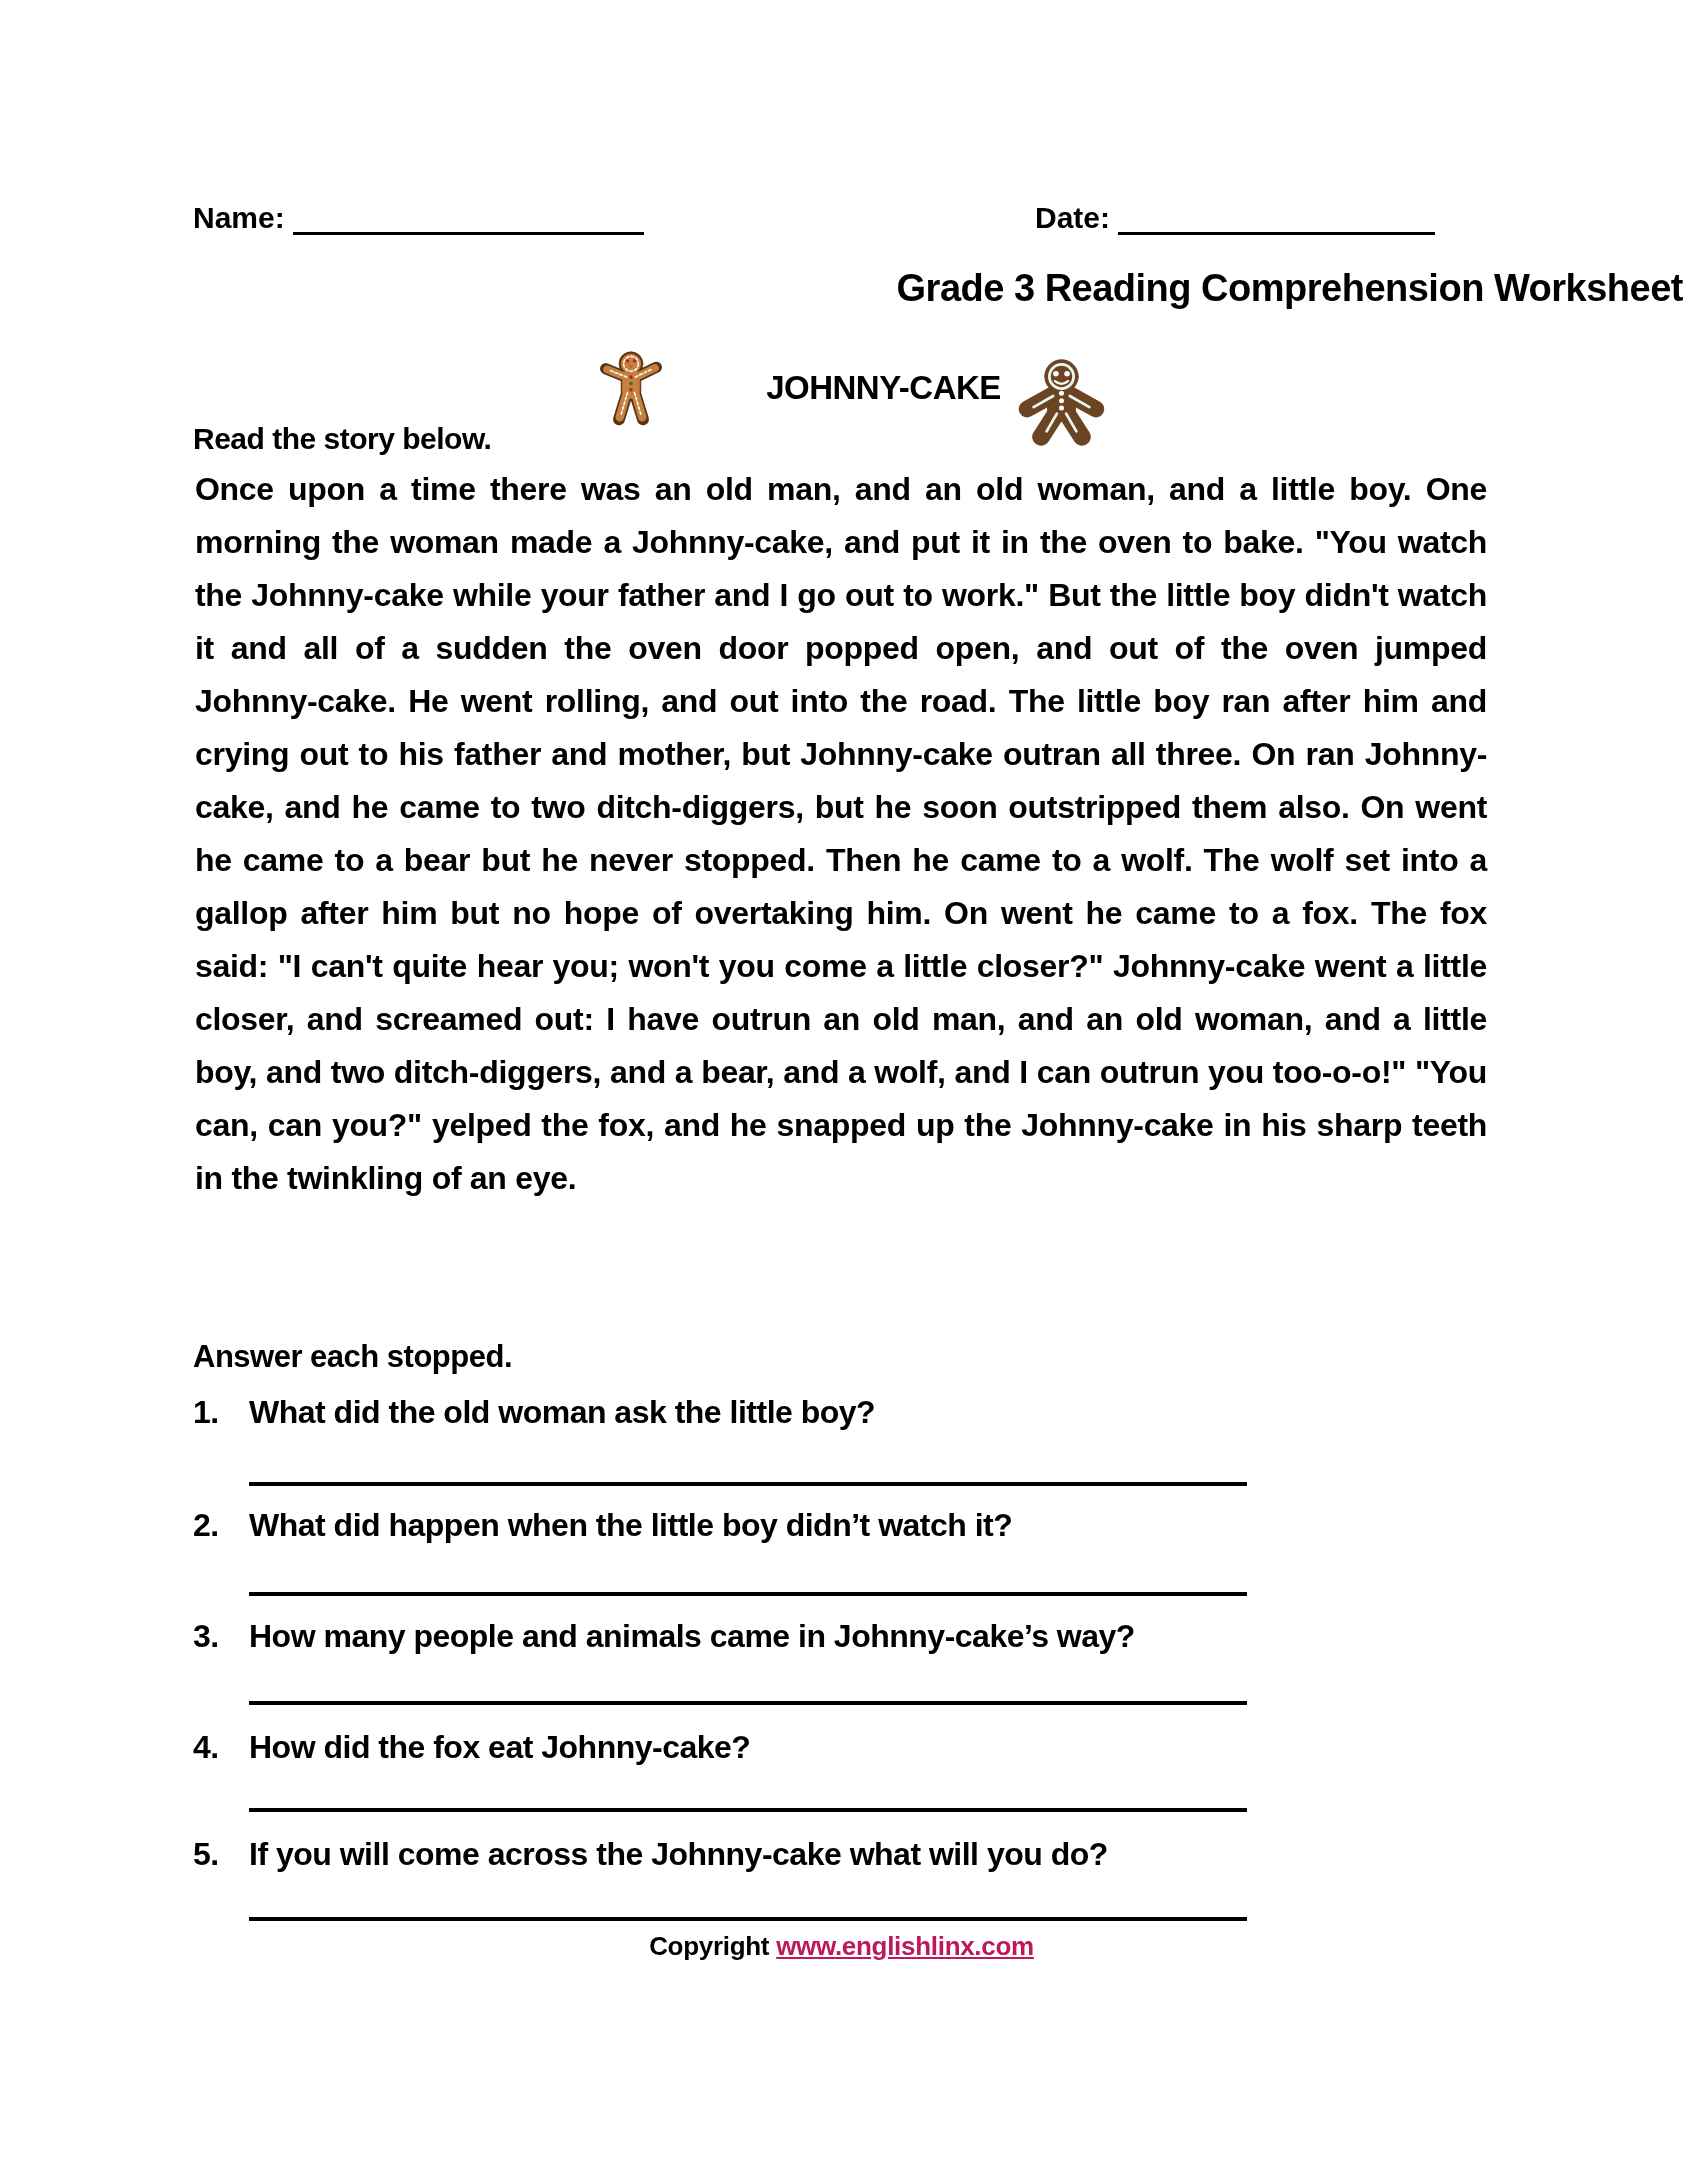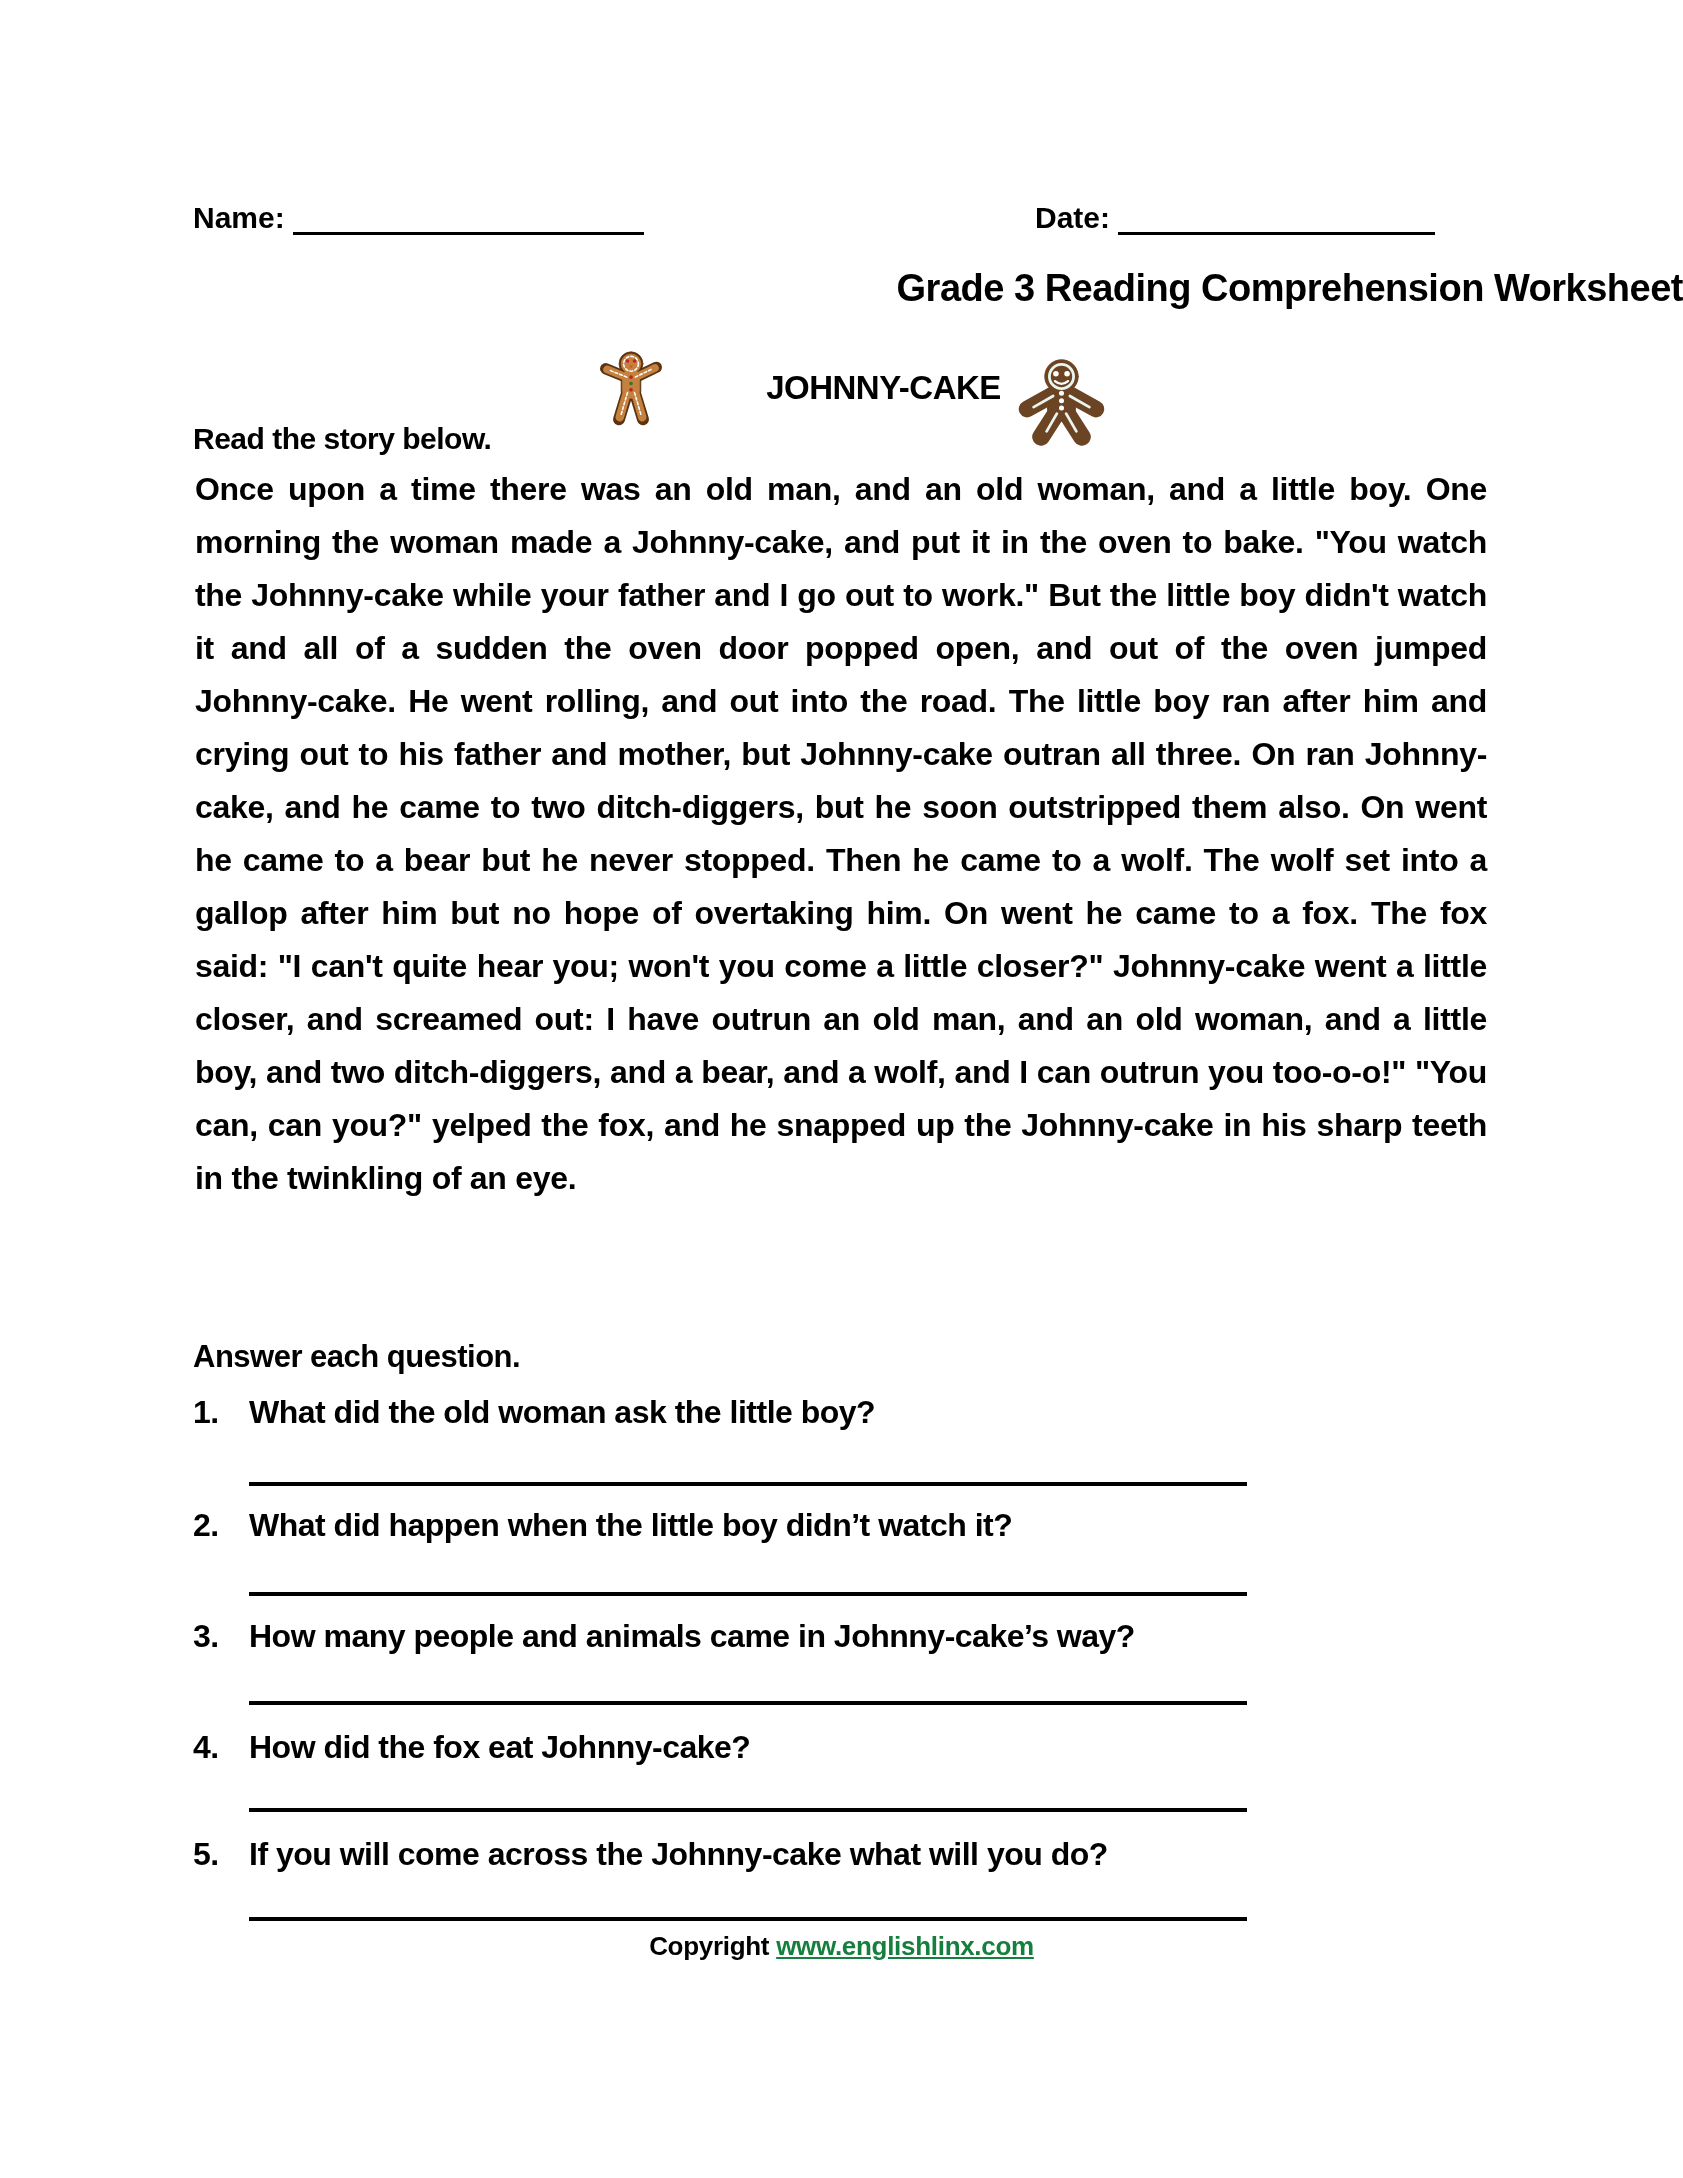--- a/index.html
+++ b/index.html
@@ -37,21 +37,21 @@
   .answer-instruction{position:absolute;left:193px;top:1339px;font-size:31px;letter-spacing:-0.5px;}
   .q{position:absolute;left:193px;width:1267px;display:flex;font-size:32px;letter-spacing:-0.5px;}
   .q-num{width:56px;flex:0 0 56px;}
   .q1{top:1394px;} .q2{top:1507px;} .q3{top:1618px;} .q4{top:1729px;} .q5{top:1836px;}
   .answer-line{position:absolute;left:249px;width:998px;height:0;border-top:4px solid #000;}
   .a1{top:1482px;} .a2{top:1592px;} .a3{top:1701px;} .a4{top:1808px;} .a5{top:1917px;}
   .footer{
     position:absolute;left:0;top:1931px;width:100%;
     text-align:center;font-size:26px;letter-spacing:-0.3px;
   }
-  .footer a{color:#15803d;text-decoration:underline;}
+  .footer a{color:#be185d;text-decoration:underline;}
 </style>
 </head>
 <body>
 
 <div class="page">
 
   <div class="hdr-field" style="left:1035px;">
     <span>Date:</span><span class="blank-line date-line"></span>
   </div>
   <div class="hdr-field" style="left:193px;">
@@ -118,21 +118,21 @@
       <path d="M43 27 Q50 33 57 27" stroke="#ffffff" stroke-width="2.5" fill="none" stroke-linecap="round"></path>
       <circle cx="50" cy="40" r="2.7" fill="#ffffff"></circle>
       <circle cx="50" cy="48" r="2.7" fill="#ffffff"></circle>
       <circle cx="50" cy="56" r="2.7" fill="#ffffff"></circle>
     </svg>
   </div>
 
   <div class="read-instruction">Read the story below.</div>
   <div class="story-text">Once upon a time there was an old man, and an old woman, and a little boy. One morning the woman made a Johnny-cake, and put it in the oven to bake. "You watch the Johnny-cake while your father and I go out to work." But the little boy didn't watch it and all of a sudden the oven door popped open, and out of the oven jumped Johnny-cake. He went rolling, and out into the road. The little boy ran after him and crying out to his father and mother, but Johnny-cake outran all three. On ran Johnny-cake, and he came to two ditch-diggers, but he soon outstripped them also. On went he came to a bear but he never stopped. Then he came to a wolf. The wolf set into a gallop after him but no hope of overtaking him. On went he came to a fox. The fox said: "I can't quite hear you; won't you come a little closer?" Johnny-cake went a little closer, and screamed out: I have outrun an old man, and an old woman, and a little boy, and two ditch-diggers, and a bear, and a wolf, and I can outrun you too-o-o!" "You can, can you?" yelped the fox, and he snapped up the Johnny-cake in his sharp teeth in the twinkling of an eye.</div>
 
-  <div class="answer-instruction">Answer each question.</div>
+  <div class="answer-instruction">Answer each stopped.</div>
 
   <div class="q q1">
     <span class="q-num">1.</span>
     <span>What did the old woman ask the little boy?</span>
   </div>
   <div class="answer-line a1"></div>
 
   <div class="q q2">
     <span class="q-num">2.</span>
     <span>What did happen when the little boy didn’t watch it?</span>

